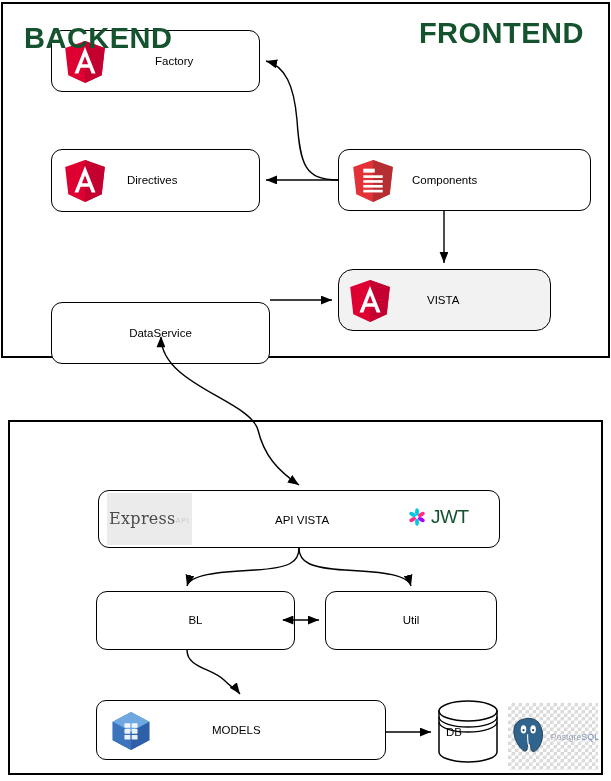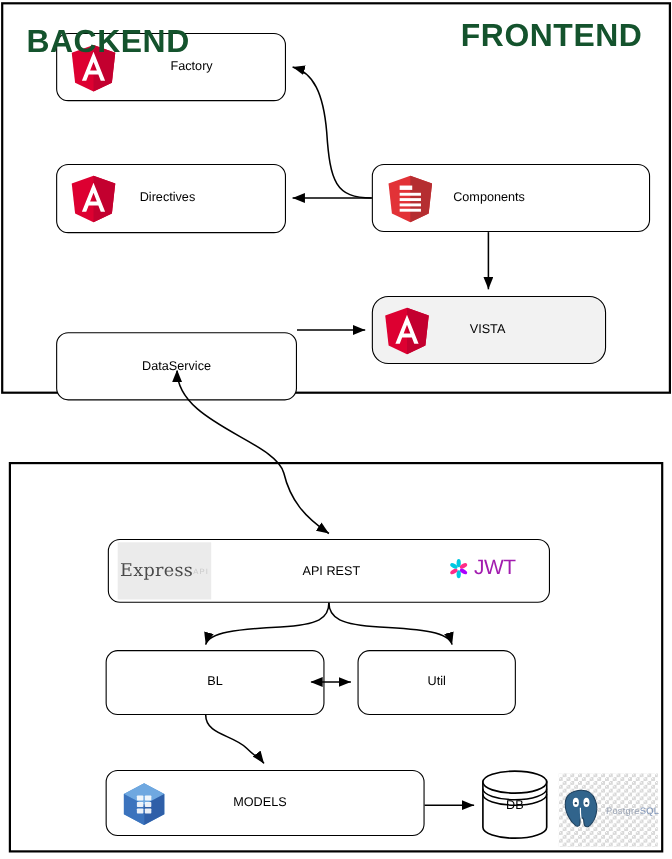--- a/index.html
+++ b/index.html
@@ -59,22 +59,22 @@
   
   #node-factory    { left: 51px;  top: 30px;  width: 209px; height: 62px; }
   #node-directives { left: 51px;  top: 149px; width: 209px; height: 63px; }
   #node-dataservice{ left: 51px;  top: 269px; width: 219px; height: 62px; margin-top: 33px; }
   #node-components { left: 338px; top: 149px; width: 253px; height: 62px; }
   #node-vista      { left: 338px; top: 269px; width: 213px; height: 62px; }
 
   
   #node-apirest    { left: 98px;  top: 490px; width: 402px; height: 58px; }
   #node-bl         { left: 96px;  top: 591px; width: 199px; height: 59px; }
-  #node-util       { left: 325px; top: 591px; width: 144px; height: 59px; text-decoration: underline; }
-  #node-models     { left: 96px;  top: 700px; width: 290px; height: 60px; }
+  #node-util       { left: 325px; top: 591px; width: 172px; height: 59px; text-decoration: underline; }
+  #node-models     { left: 96px;  top: 700px; width: 290px; height: 60px; border-radius: 10px; }
 
   
   .lbl-center {
     position: absolute;
     left: 0; right: 0;
     text-align: center;
   }
   .lbl-at {
     position: absolute;
   }
@@ -108,21 +108,21 @@
 
   
   .jwt-logo {
     position: absolute;
     display: flex;
     align-items: center;
     gap: 3px;
   }
   .jwt-word {
     font-size: 19px;
-    color: #a21caf;
+    color: #14532d;
     letter-spacing: -0.5px;
     font-weight: 400;
   }
 
   
   .pg-logo {
     position: absolute;
     display: flex;
     flex-direction: row;
     align-items: center;
@@ -139,21 +139,21 @@
     color: #9aa4b5;
     letter-spacing: 0.2px;
     margin-top: 1px;
   }
   .pg-word b { color: #7d93b8; font-weight: 400; }
 
   
   #db-cylinder { position: absolute; left: 437px; top: 700px; width: 62px; height: 63px; }
   #db-label {
     position: absolute;
-    left: 437px; top: 726px; width: 62px;
+    left: 423px; top: 726px; width: 62px;
     text-align: center;
     font-size: 11.5px;
     color: #000000;
   }
 
   
   #connectors {
     position: absolute;
     left: 0; top: 0;
     width: 611px; height: 781px;
@@ -217,21 +217,21 @@
         <path d="M50 16 L26 76 L35 76 L40 63 L60 63 L65 76 L74 76 Z M50 37 L57 55 L43 55 Z" fill="#ffffff"></path>
       </svg>
     </span>
     <span class="node-label lbl-at" style="left:88px; top:24px;">VISTA</span>
   </div>
 
   <div class="section" id="backend-section"></div>
   <div class="section-title" id="backend-title">BACKEND</div>
 
   <div class="node" id="node-apirest">
-    <span class="node-label lbl-at" style="left:176px; top:23px;">API REST</span>
+    <span class="node-label lbl-at" style="left:176px; top:23px;">API VISTA</span>
   </div>
 
   <div class="express-logo" style="left:107px; top:493px; width:85px; height:52px;">
     <span class="express-word">Express</span>
     <span class="express-sub">API</span>
   </div>
 
   <div class="jwt-logo" style="left:406px; top:506px;">
     <span style="display:block;width:22px;height:22px;">
       <svg width="22" height="22" viewBox="0 0 48 48" aria-hidden="true">

